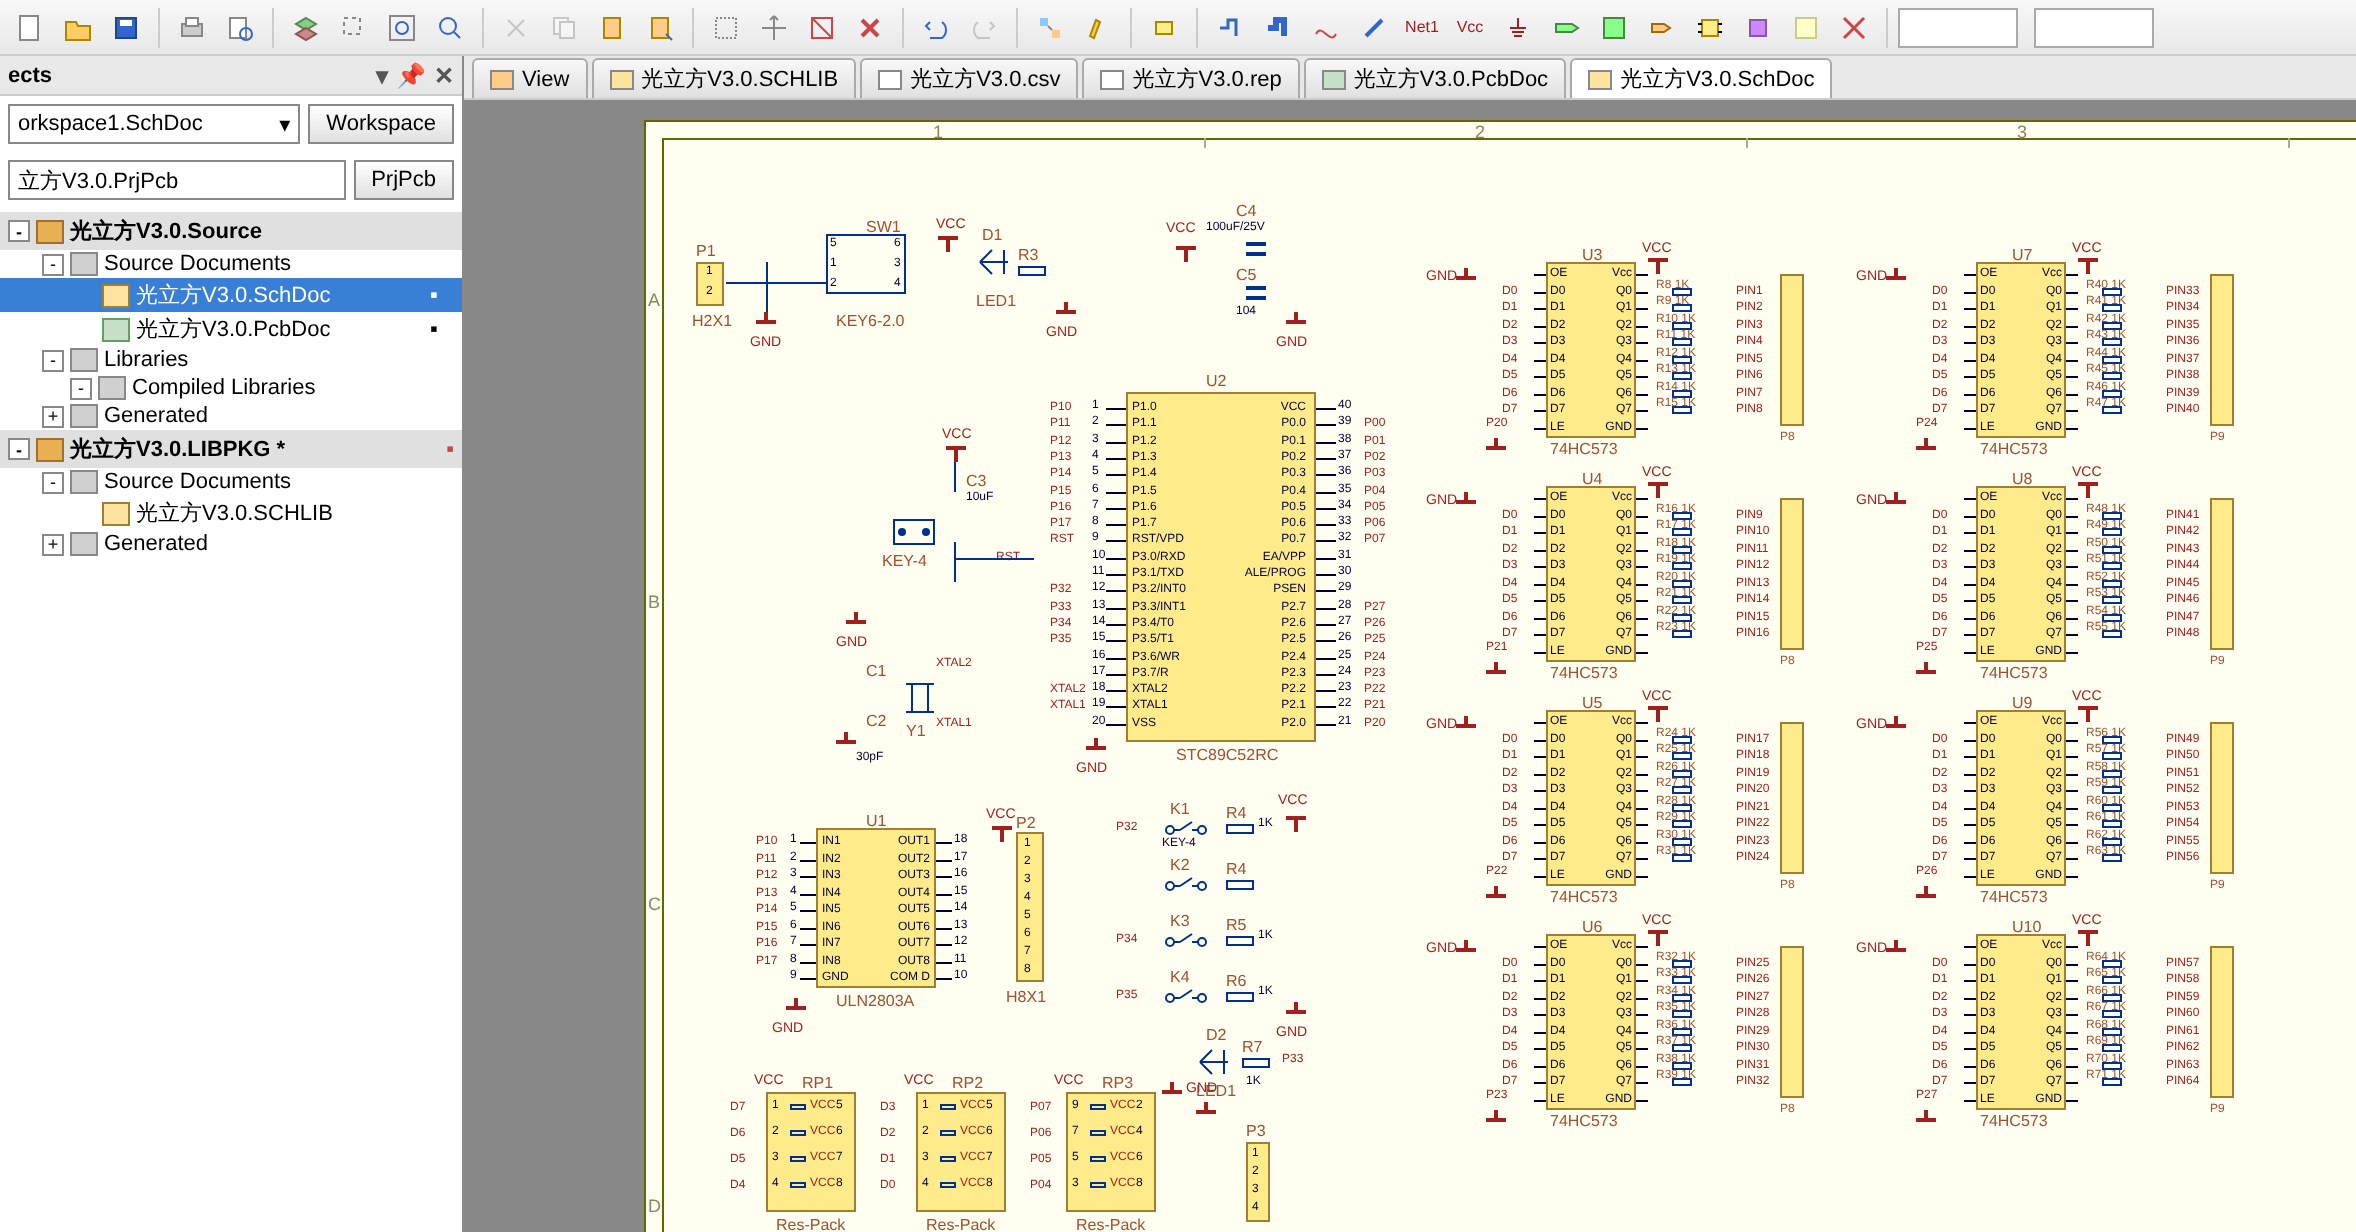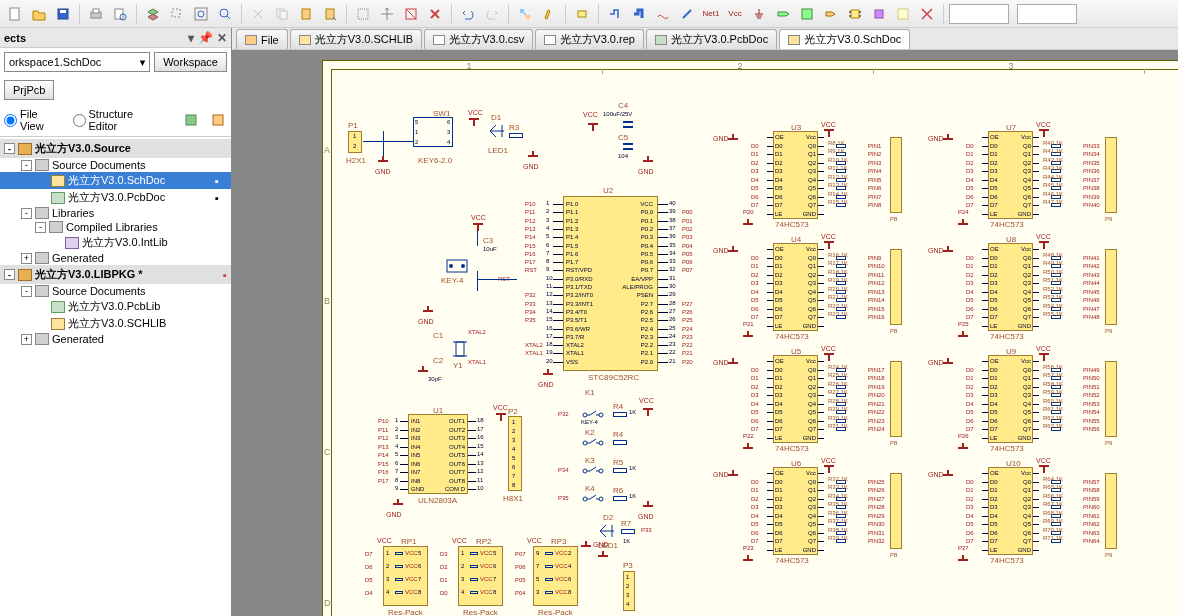--- a/index.html
+++ b/index.html
@@ -279,42 +279,24 @@
     </span>
   </div>
   <div class="combo-row">
     <div class="combo">
         <span>orkspace1.SchDoc</span>
         <span>▾</span>
       </div>
     <button class="btn">Workspace</button>
   </div>
   <div class="combo-row">
+    <div class="combo">
+        <span>立方V3.0.PrjPcb</span>
+      </div>
     <button class="btn">PrjPcb</button>
-  </div>
-  <div class="radio-row">
-    <label>
-        <input type="radio" checked="" style="">
-        <span>File View</span>
-      </label>
-    <label>
-        <input type="radio" style="">
-        <span>Structure Editor</span>
-      </label>
-    <span style="flex:1"></span>
-    <span class="tb-btn" style="width:18px;height:18px">
-        <svg width="12" height="12">
-          <rect x="1" y="1" width="10" height="10" fill="#8c8" stroke="#585"></rect>
-        </svg>
-      </span>
-    <span class="tb-btn" style="width:18px;height:18px">
-        <svg width="12" height="12">
-          <rect x="1" y="1" width="10" height="10" fill="#fc8" stroke="#a60"></rect>
-        </svg>
-      </span>
   </div>
   <div class="tree" id="tree">
       <div class="proj-hdr">
         <span class="exp" style="border:1px solid #888;width:11px;height:11px;display:inline-flex;align-items:center;justify-content:center;font-size:9px;background:#fff">-</span>
         <span class="tree-ico ico-prj"></span>
         <span>光立方V3.0.Source</span>
       </div>
       <div class="tree-item">
         <span class="ind" style="width:14px"></span>
         <span class="exp">-</span>
@@ -341,68 +323,56 @@
         <span class="tree-ico ico-fold"></span>
         <span>Libraries</span>
       </div>
       <div class="tree-item">
         <span class="ind" style="width:28px"></span>
         <span class="exp">-</span>
         <span class="tree-ico ico-fold"></span>
         <span>Compiled Libraries</span>
       </div>
       <div class="tree-item">
-        <span class="ind" style="width:42px"></span>
-        <span style="width:13px"></span>
-        <span class="tree-ico ico-lib"></span>
-        <span>光立方V3.0.IntLib</span>
-      </div>
-      <div class="tree-item">
         <span class="ind" style="width:14px"></span>
         <span class="exp">+</span>
         <span class="tree-ico ico-fold"></span>
         <span>Generated</span>
       </div>
       <div class="proj-hdr">
         <span class="exp" style="border:1px solid #888;width:11px;height:11px;display:inline-flex;align-items:center;justify-content:center;font-size:9px;background:#fff">-</span>
         <span class="tree-ico ico-prj"></span>
         <span>光立方V3.0.LIBPKG *</span>
         <span style="margin-left:auto;color:#c44">▪</span>
       </div>
       <div class="tree-item">
         <span class="ind" style="width:14px"></span>
         <span class="exp">-</span>
         <span class="tree-ico ico-fold"></span>
         <span>Source Documents</span>
       </div>
       <div class="tree-item">
         <span class="ind" style="width:28px"></span>
         <span style="width:13px"></span>
-        <span class="tree-ico ico-pcb"></span>
-        <span>光立方V3.0.PcbLib</span>
-      </div>
-      <div class="tree-item">
-        <span class="ind" style="width:28px"></span>
-        <span style="width:13px"></span>
         <span class="tree-ico ico-sch"></span>
         <span>光立方V3.0.SCHLIB</span>
       </div>
       <div class="tree-item">
         <span class="ind" style="width:14px"></span>
         <span class="exp">+</span>
         <span class="tree-ico ico-fold"></span>
         <span>Generated</span>
       </div>
     </div>
 </div>
 
 <div class="tabs" id="tabs">
     <div class="tab">
       <span class="tab-ico" style="background:#fc8;border:1px solid #888"></span>
-      <span>File</span>
+      <span>View</span>
     </div>
     <div class="tab">
       <span class="tab-ico" style="background:#ffe4a0;border:1px solid #888"></span>
       <span>光立方V3.0.SCHLIB</span>
     </div>
     <div class="tab">
       <span class="tab-ico" style="background:#fff;border:1px solid #888"></span>
       <span>光立方V3.0.csv</span>
     </div>
     <div class="tab">
@@ -736,21 +706,21 @@
       <div class="pin-lbl" style="left:189px;top:403px">6</div>
       <div class="pin-lbl" style="left:189px;top:412px">7</div>
       <div class="pin-lbl" style="left:189px;top:421px">8</div>
       <div class="chip-ref" style="left:180px;top:433px">H8X1</div>
       <div class="net-lbl" style="left:235px;top:350px">P32</div>
   <svg style="position:absolute;left:258px;top:347px" width="24" height="14">
         <circle cx="4" cy="7" r="2" fill="none" stroke="#003090"></circle>
         <circle cx="20" cy="7" r="2" fill="none" stroke="#003090"></circle>
         <path d="M6 7h3m6 0h3M9 7l6-4" stroke="#003090"></path>
       </svg>
-  <div class="chip-ref" style="left:262px;top:327px">K1</div>
+  <div class="chip-ref" style="left:262px;top:339px">K1</div>
   <div class="pin-lbl" style="left:258px;top:358px">KEY-4</div>
   <div class="res" style="left:290px;top:351px"></div>
   <div class="chip-ref" style="left:290px;top:341px">R4</div>
   <div class="pin-lbl" style="left:306px;top:348px">1K</div>
       <div class="net-lbl" style="left:235px;top:378px"></div>
   <svg style="position:absolute;left:258px;top:375px" width="24" height="14">
         <circle cx="4" cy="7" r="2" fill="none" stroke="#003090"></circle>
         <circle cx="20" cy="7" r="2" fill="none" stroke="#003090"></circle>
         <path d="M6 7h3m6 0h3M9 7l6-4" stroke="#003090"></path>
       </svg>

